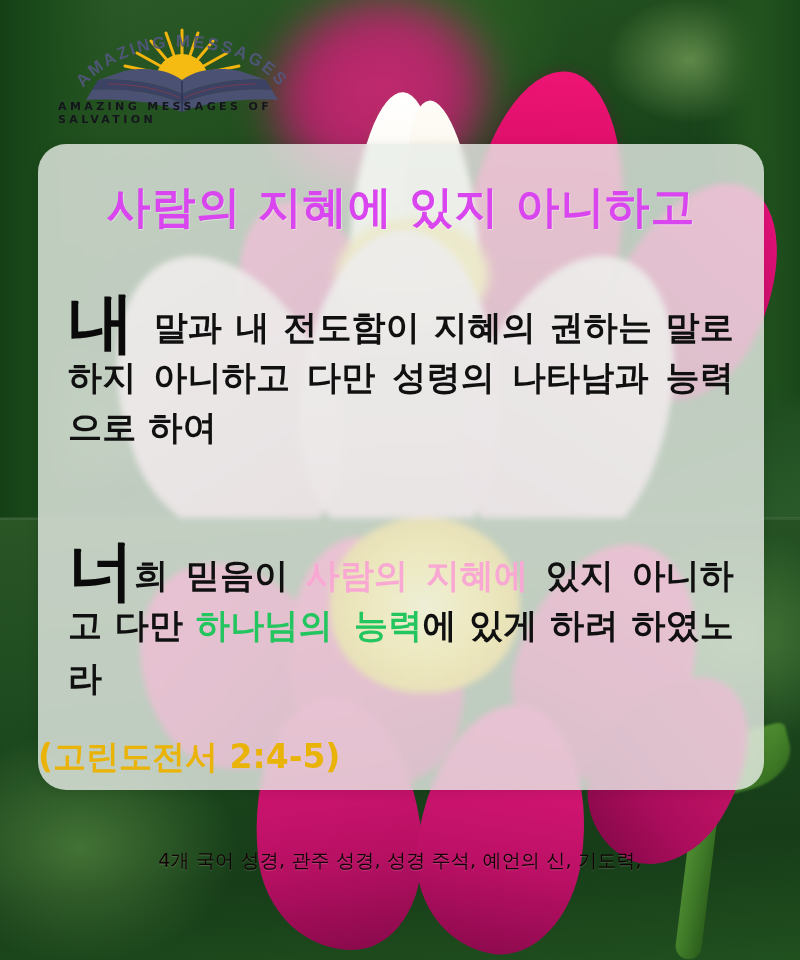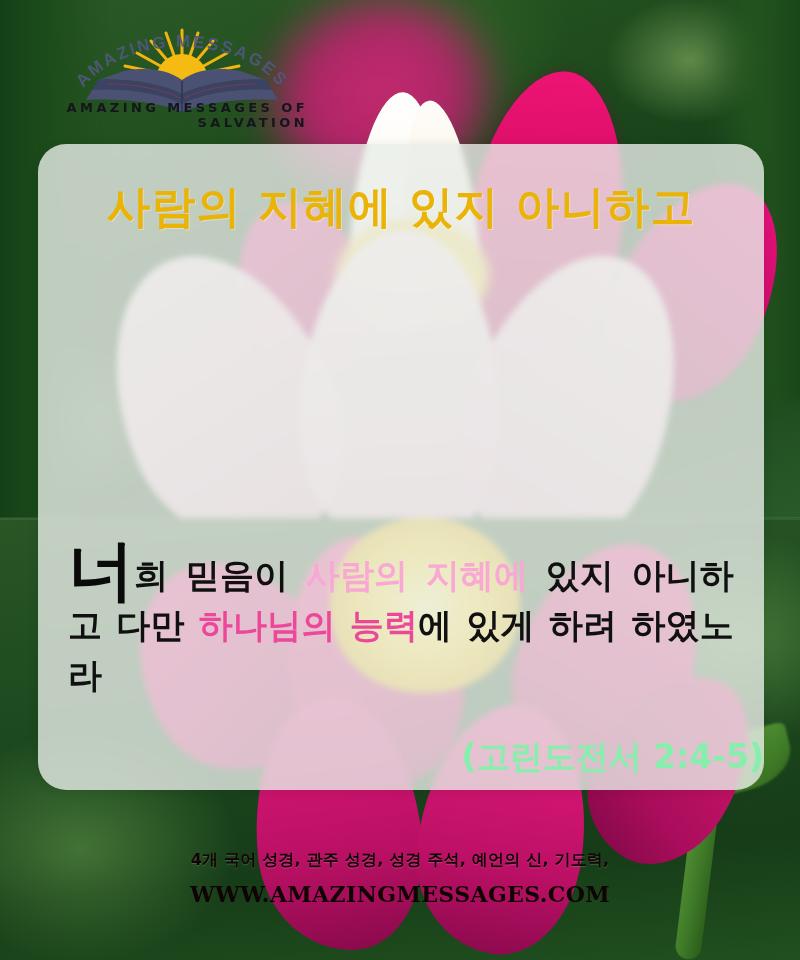--- a/index.html
+++ b/index.html
@@ -133,51 +133,51 @@
     background:rgba(232,238,232,.80);
     backdrop-filter:blur(3px);
     box-shadow:0 2px 12px rgba(0,0,0,.10);
   }
 
   
   .quote-title{
     position:absolute;left:38px;top:178px;width:726px;
     text-align:center;
     font-size:44px;font-weight:700;letter-spacing:1px;
-    color:#eab308;
+    color:#d946ef;
     text-shadow:1px 1px 0 rgba(255,255,255,.35);
     white-space:nowrap;
   }
   .verse{
     position:absolute;left:68px;width:666px;
     font-size:34px;line-height:50px;font-weight:600;
     color:#101010;letter-spacing:.2px;
     text-align:justify;text-align-last:left;
   }
   .verse-1{top:300px;}
   .verse-2{top:548px;}
   .cap{
     font-size:66px;font-weight:700;line-height:46px;
     vertical-align:-6px;padding-right:6px;color:#0a0a0a;
   }
   .cap-2{padding-right:0px;}
   .red{color:#f9a8d4;font-weight:700;}
-  .green{color:#ec4899;font-weight:700;}
+  .green{color:#22c55e;font-weight:700;font-family:Liberation Mono, monospace;}
   .citation{
     position:absolute;left:38px;top:735px;width:726px;
-    text-align:right;font-size:33px;font-weight:600;color:#86efac;
+    text-align:left;font-size:33px;font-weight:600;color:#eab308;
   }
 
   
   .footer{
     position:absolute;left:0;top:845px;width:800px;text-align:center;
     color:#120404;
   }
   .footer-line{
-    font-size:16px;font-weight:700;line-height:30px;letter-spacing:.2px;
+    font-size:19px;font-weight:400;line-height:30px;letter-spacing:.2px;
     text-shadow:0 1px 1px rgba(255,255,255,.18);
   }
   .site{
     margin-top:6px;font-family:"DejaVu Serif","Liberation Serif",serif;
     font-size:22px;font-weight:700;letter-spacing:.4px;color:#100303;
   }
 </style>
 </head>
 <body>
 
@@ -241,33 +241,35 @@
       <path d="M120,82 C98,70 58,66 30,68 L24,78 C56,76 98,80 120,90 Z" fill="#4a5173"></path>
       <path d="M120,82 C142,70 182,66 210,68 L216,78 C184,76 142,80 120,90 Z" fill="#4a5173"></path>
       <path d="M46,62 C72,62 100,67 118,76" stroke="#8d3a4a" stroke-width="1" fill="none" opacity=".7"></path>
       <path d="M194,62 C168,62 140,67 122,76" stroke="#8d3a4a" stroke-width="1" fill="none" opacity=".7"></path>
       <line x1="120" y1="59" x2="120" y2="90" stroke="#2f3554" stroke-width="1.6"></line>
 
       <text font-family="'Liberation Sans',sans-serif" font-size="17" font-weight="bold" fill="#51577d" letter-spacing="2.5" opacity=".92">
         <textPath href="#arcpath" startOffset="50%" text-anchor="middle">AMAZING MESSAGES</textPath>
       </text>
     </svg>
-    <div style="position:absolute;left:-4px;top:78px;width:250px;text-align:right;
-                font-size:13px;font-weight:700;letter-spacing:3.4px;color:#15151d;">AMAZING MESSAGES OF SALVATION</div>
+    <div style="position:absolute;left:-4px;top:78px;width:250px;text-align:left;
+                font-size:11px;font-weight:700;letter-spacing:3.4px;color:#15151d;">AMAZING MESSAGES OF SALVATION</div>
   </div>
 
   <div class="panel"></div>
 
   <div class="quote-title">사람의 지혜에 있지 아니하고</div>
 
+  <div class="verse verse-1">
+    <span class="cap">내</span><span> 말과 내 전도함이 지혜의 권하는 말로 하지 아니하고 다만 성령의 나타남과 능력으로 하여</span>
+  </div>
 
   <div class="verse verse-2">
     <span class="cap cap-2">너</span><span>희 믿음이 </span><span class="red">사람의 지혜에</span><span> 있지 아니하고 다만 </span><span class="green">하나님의 능력</span><span>에 있게 하려 하였노라</span>
   </div>
 
   <div class="citation">(고린도전서 2:4-5)</div>
 
   <div class="footer">
     <div class="footer-line">4개 국어 성경, 관주 성경, 성경 주석, 예언의 신, 기도력,</div>
-    <div class="site">WWW.AMAZINGMESSAGES.COM</div>
   </div>
 
 </div>
 
 </body></html>

